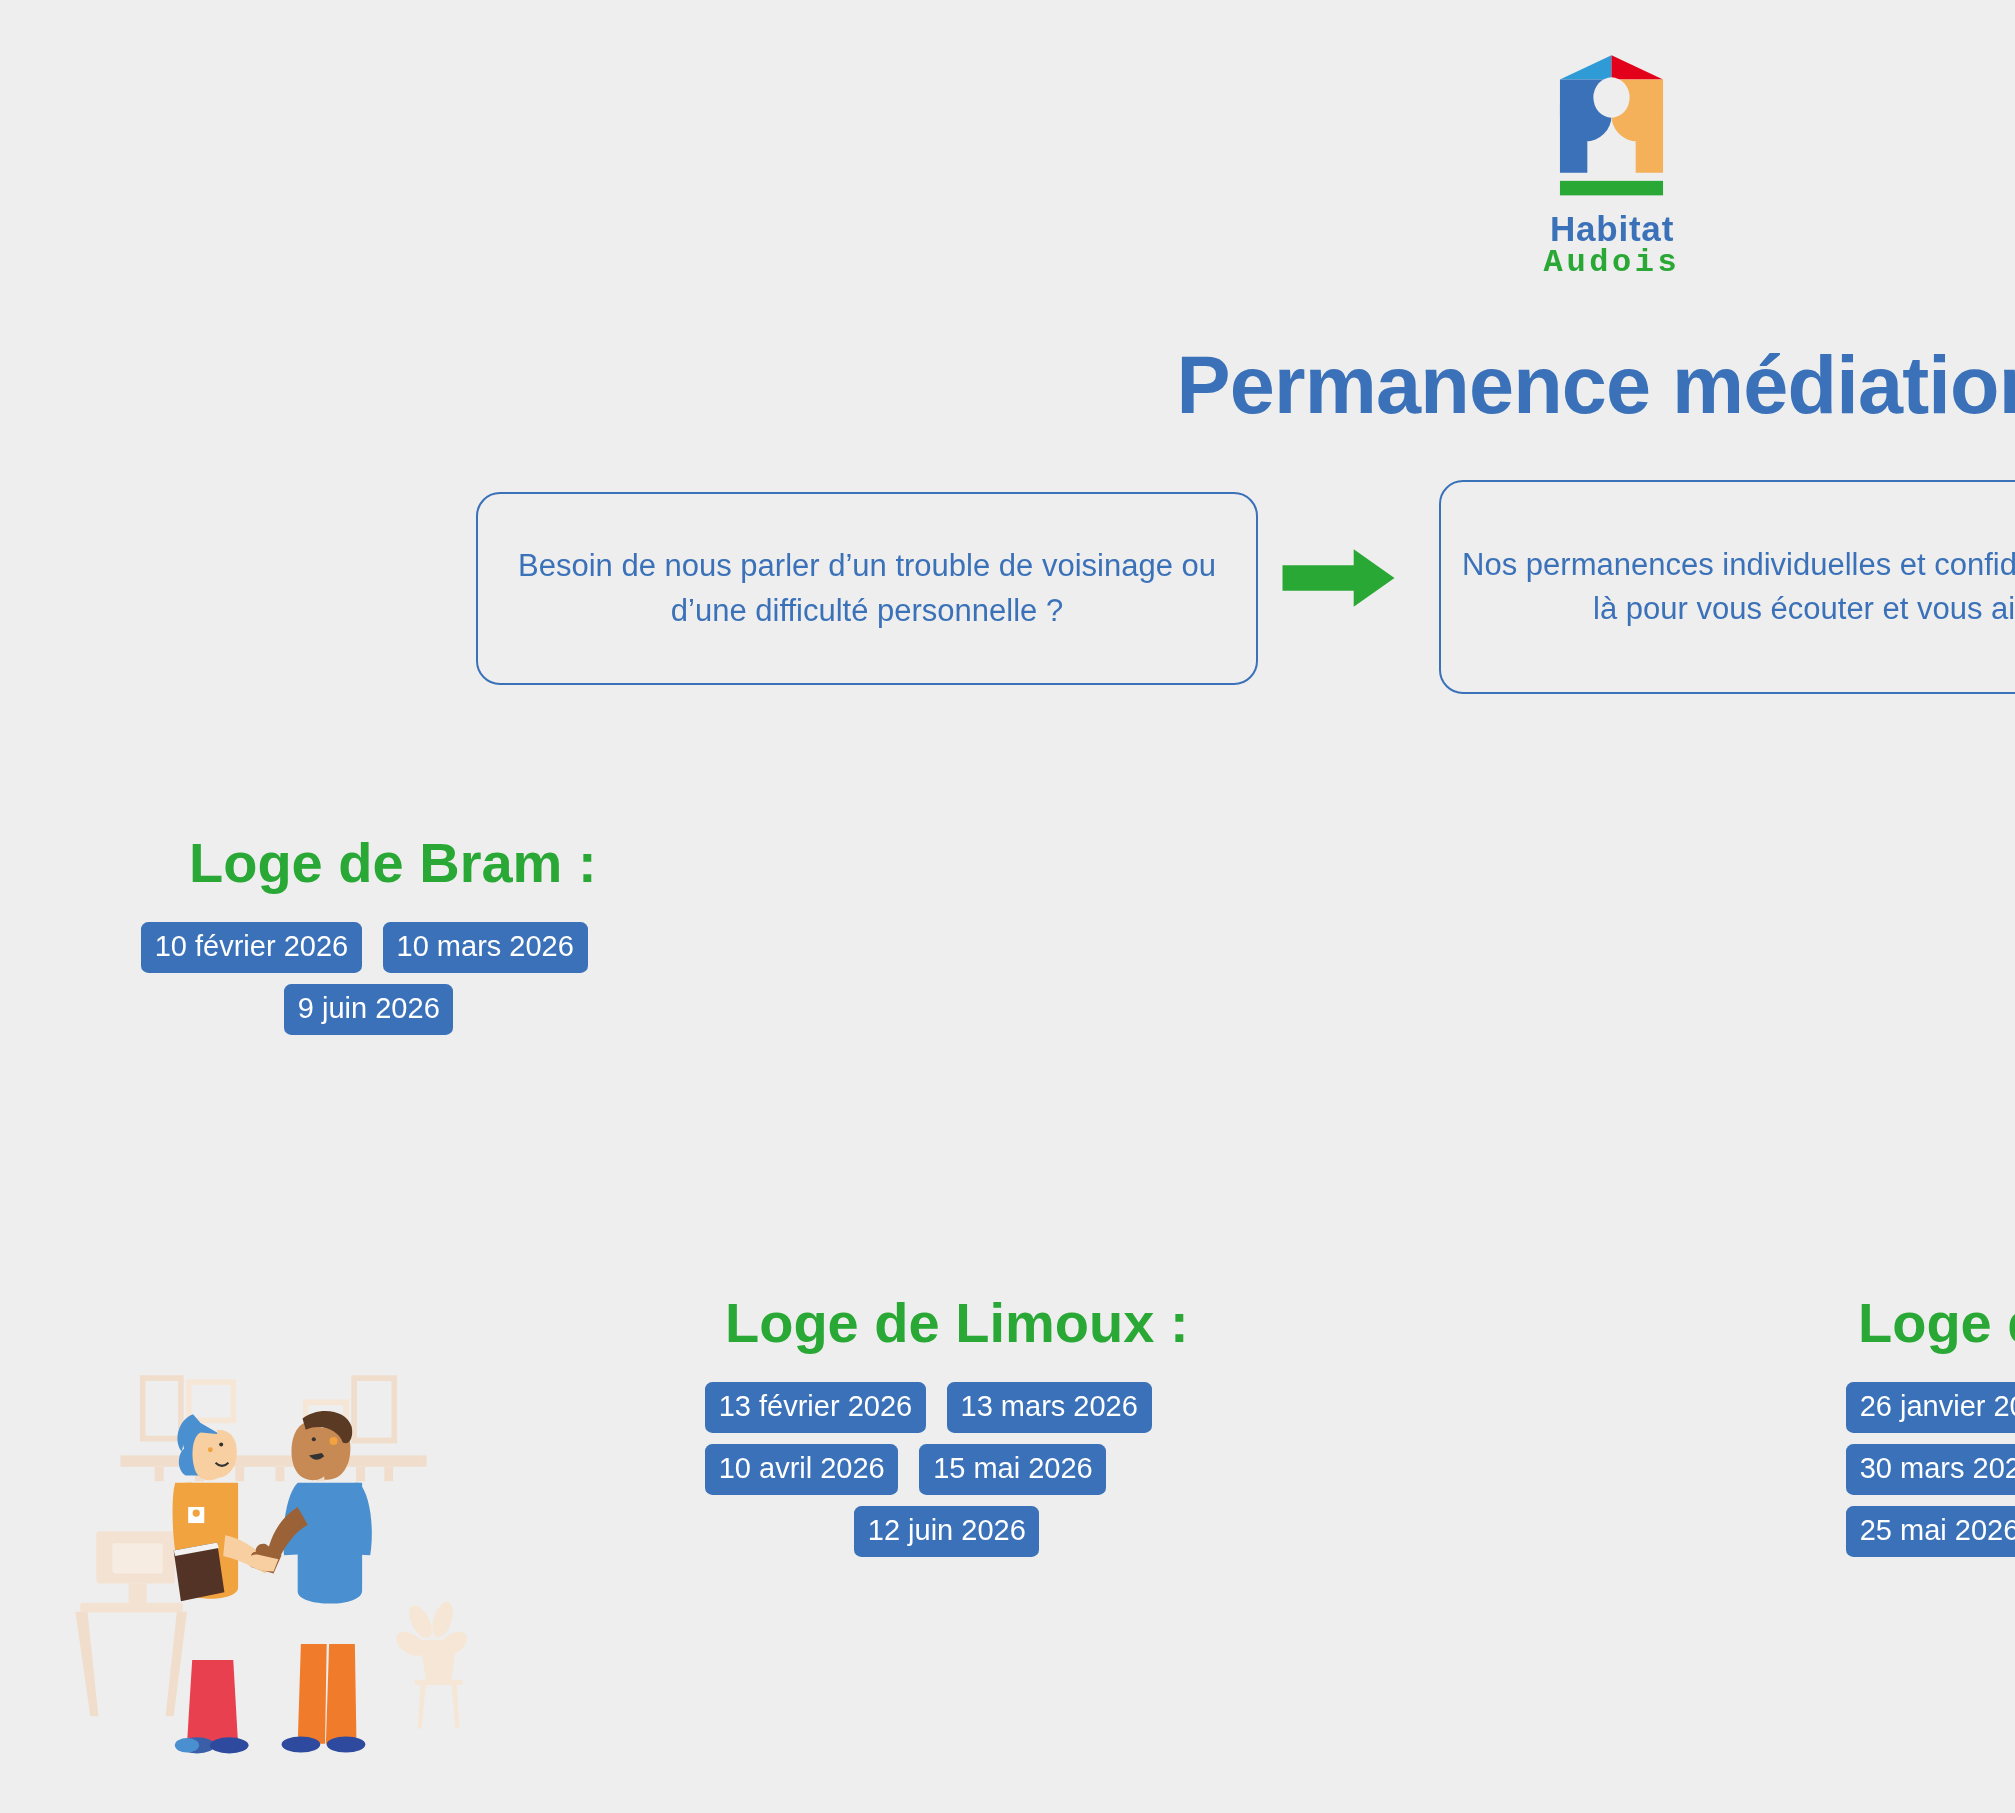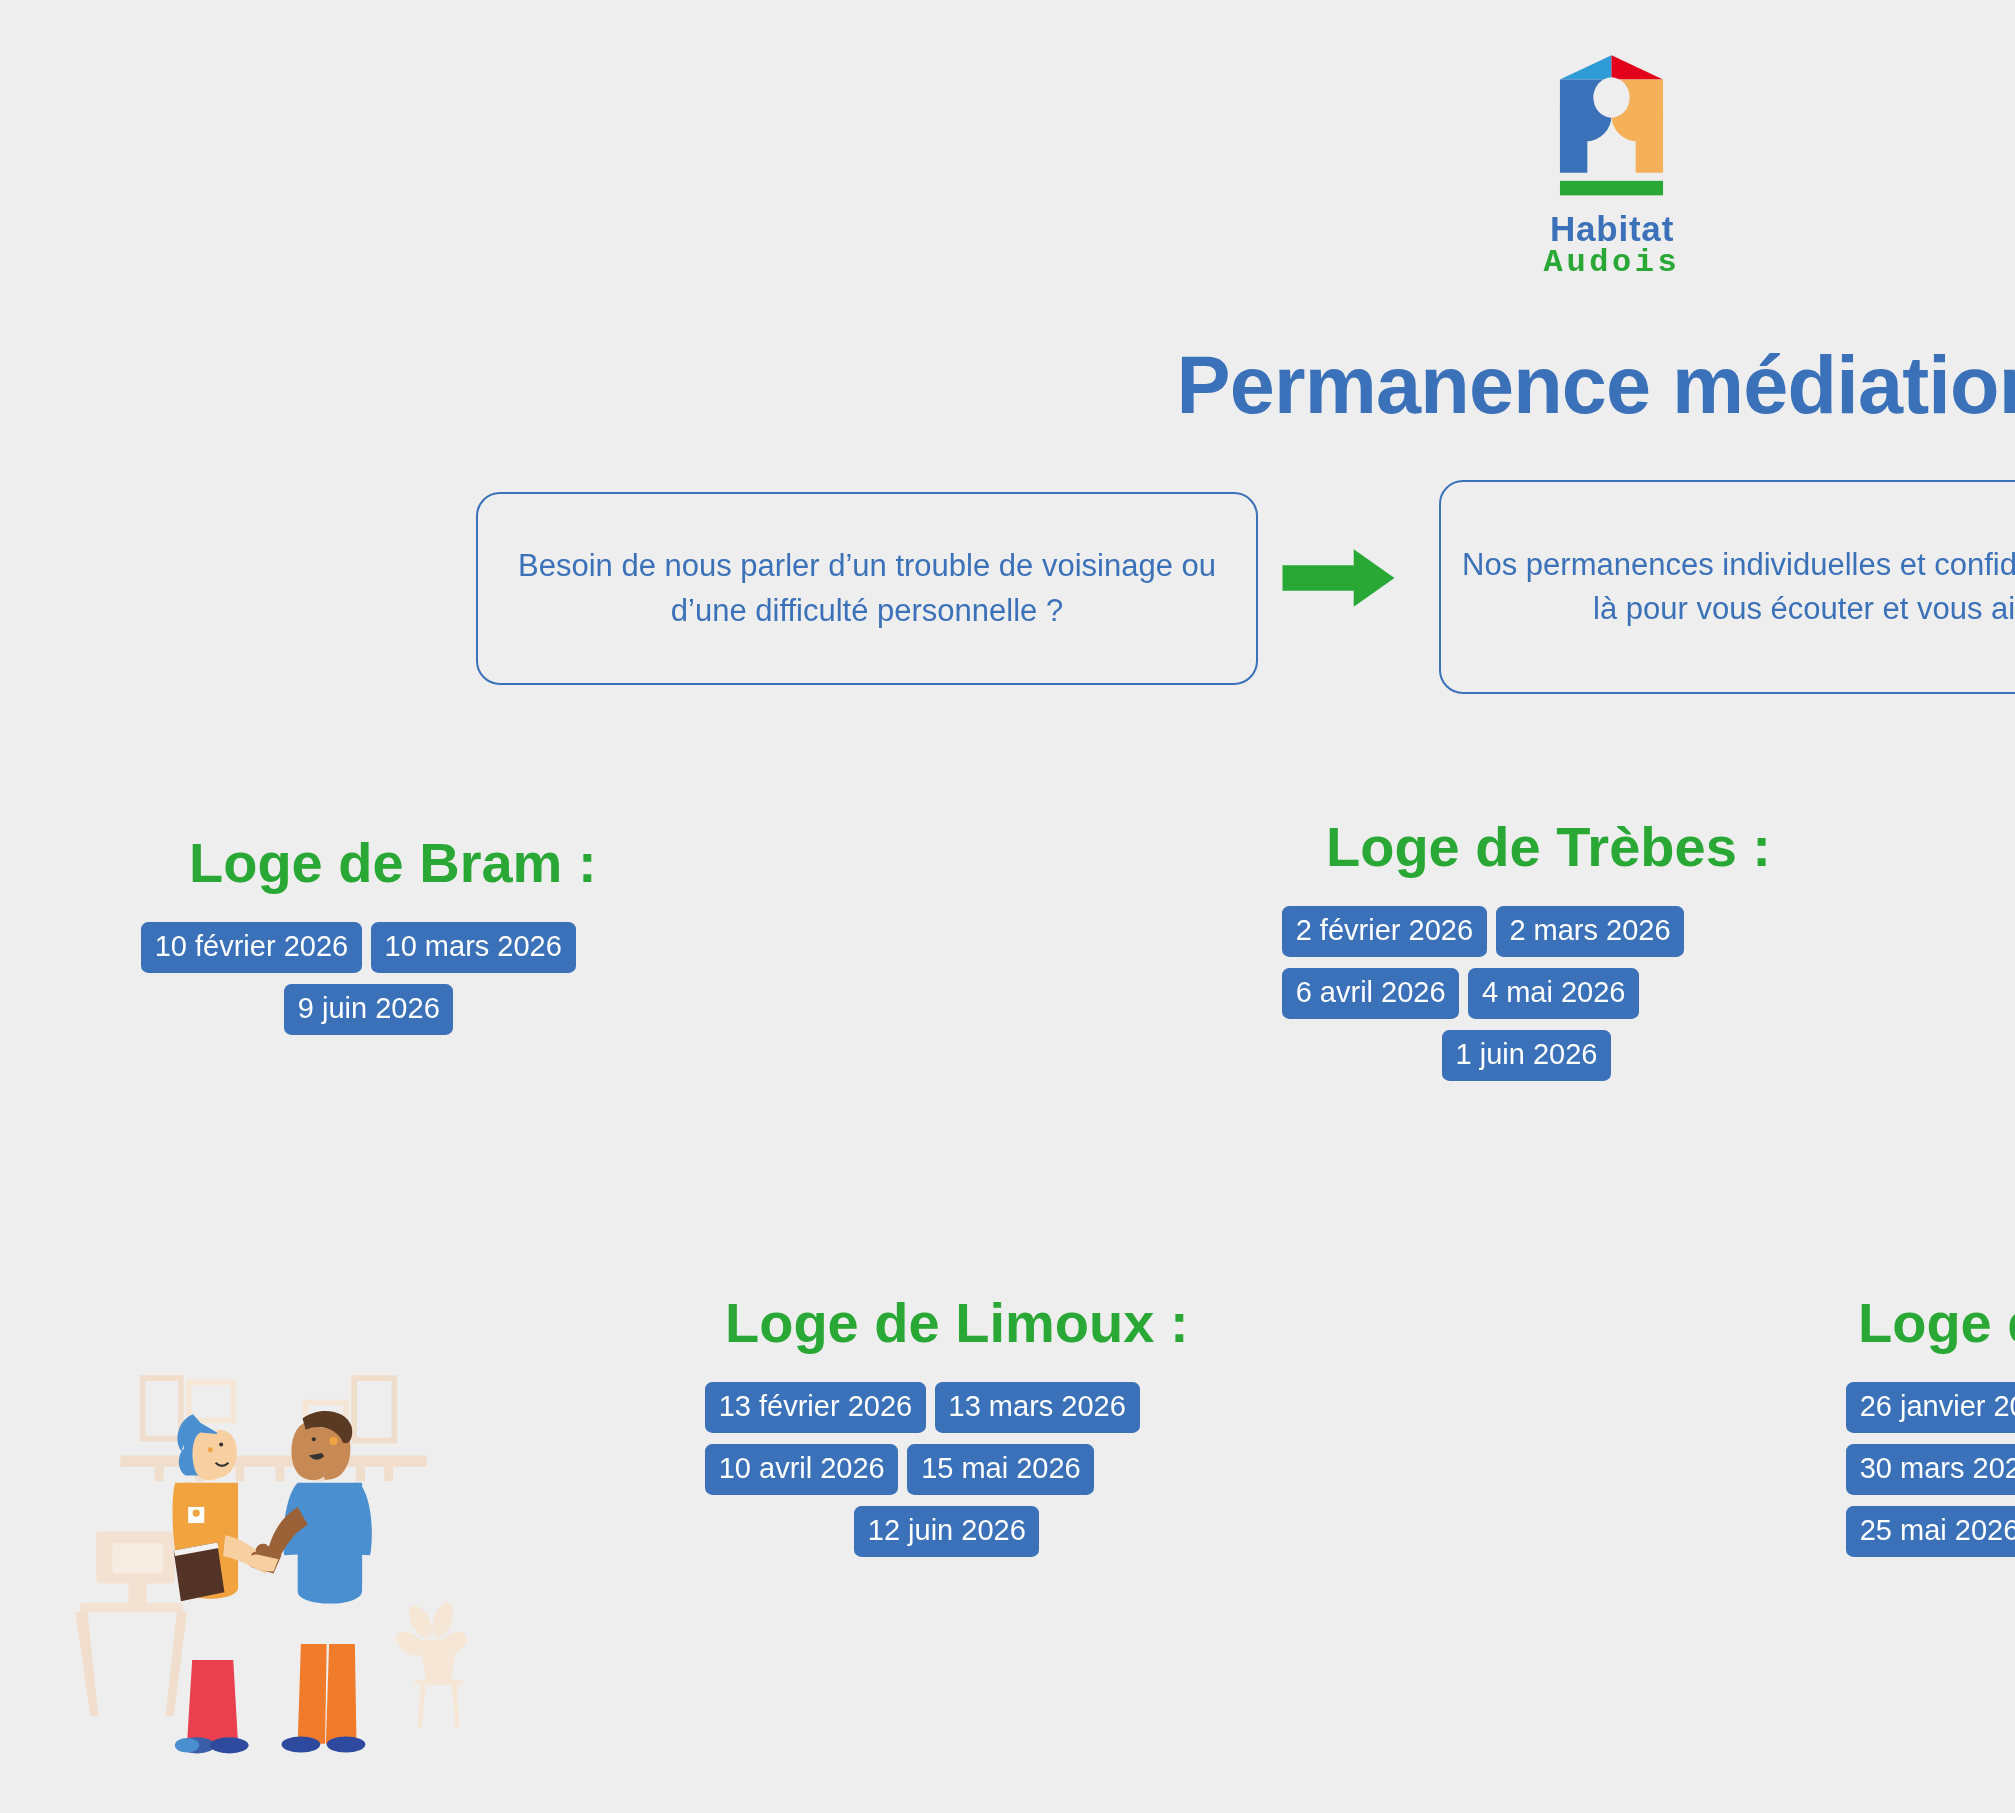--- a/index.html
+++ b/index.html
@@ -68,21 +68,21 @@
   
   .loge-group { position: absolute; }
   .loge-title {
     color: #2aa836;
     font-size: 56px;
     font-weight: 700;
     white-space: nowrap;
     margin-bottom: 26.6px;
   }
   .chip-rows { display: flex; flex-direction: column; gap: 10.5px; }
-  .chip-row { display: flex; gap: 9px; }
+  .chip-row { display: flex; gap: 21px; }
   .chip-row.centered { justify-content: center; }
   .chip {
     background: #3a71b8;
     color: #ffffff;
     border-radius: 7.3px;
     font-size: 29px;
     padding: 8px 13.7px 10.5px 13.7px;
     white-space: nowrap;
     text-align: center;
   }
@@ -143,36 +143,20 @@
       <div class="chip-row">
         <div class="chip">10 février 2026</div>
         <div class="chip">10 mars 2026</div>
       </div>
       <div class="chip-row centered">
         <div class="chip">9 juin 2026</div>
       </div>
     </div>
   </div>
 
-  <div class="loge-group" id="group-trebes">
-    <div class="loge-title">Loge de Trèbes :</div>
-    <div class="chip-rows">
-      <div class="chip-row">
-        <div class="chip">2 février 2026</div>
-        <div class="chip">2 mars 2026</div>
-      </div>
-      <div class="chip-row">
-        <div class="chip">6 avril 2026</div>
-        <div class="chip">4 mai 2026</div>
-      </div>
-      <div class="chip-row centered">
-        <div class="chip">1 juin 2026</div>
-      </div>
-    </div>
-  </div>
 
   <div class="loge-group" id="group-limoux">
     <div class="loge-title">Loge de Limoux :</div>
     <div class="chip-rows">
       <div class="chip-row">
         <div class="chip">13 février 2026</div>
         <div class="chip">13 mars 2026</div>
       </div>
       <div class="chip-row">
         <div class="chip">10 avril 2026</div>

